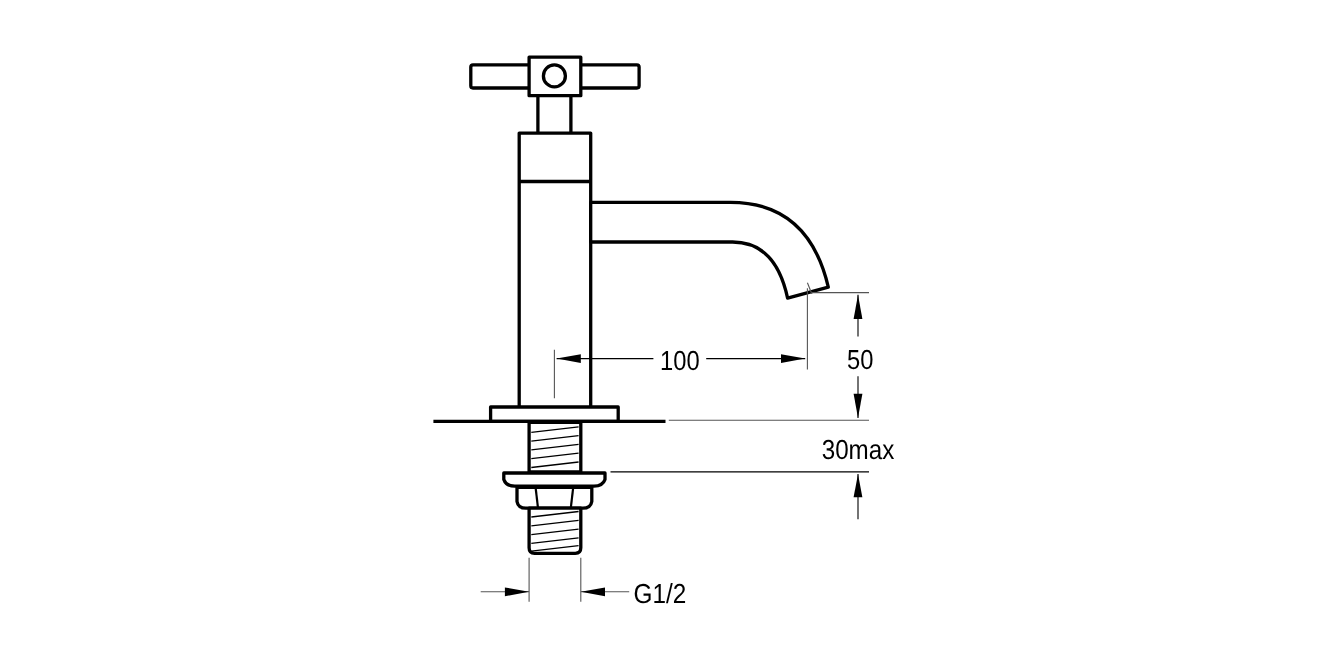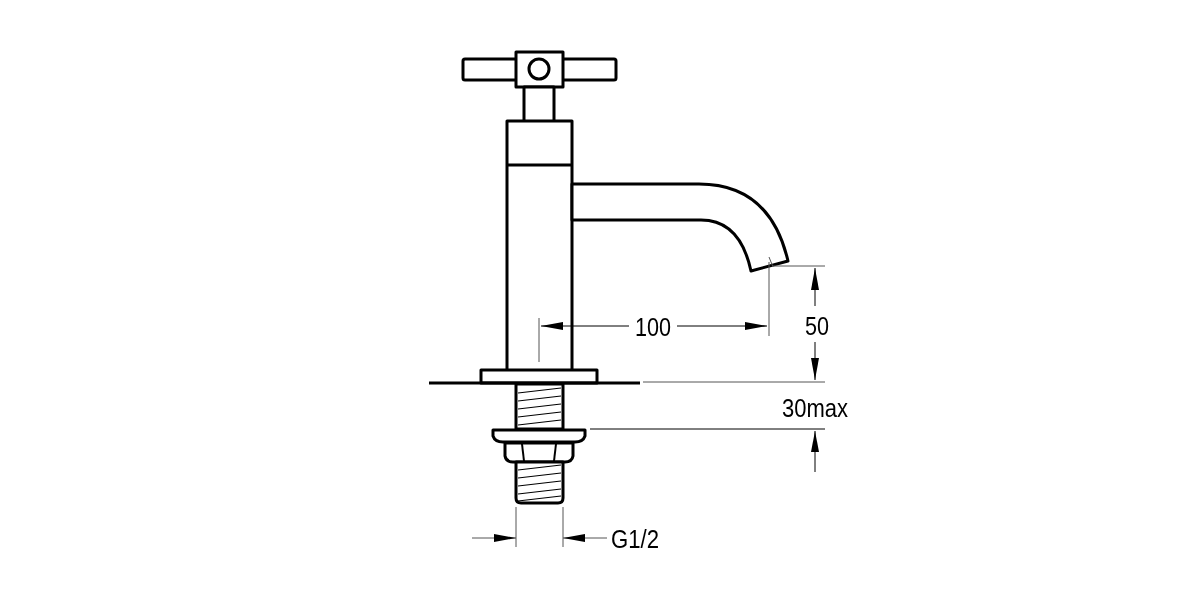--- a/index.html
+++ b/index.html
@@ -1,17 +1,17 @@
 <!DOCTYPE html>
 <html><head>
 <meta charset="utf-8">
 <style>
   html, body { margin: 0; padding: 0; background: #ffffff; }
   body { width: 1200px; height: 600px; overflow: hidden; position: relative; }
-  #canvas { position: absolute; left: 0; top: 0; width: 956px; height: 600px; margin-left: 35px; }
+  #canvas { position: absolute; left: 0; top: 0; width: 956px; height: 600px; }
   svg { display: block; }
   .part { fill: #ffffff; stroke: #000000; stroke-width: 3; stroke-linejoin: round; }
   .partline { fill: none; stroke: #000000; stroke-width: 3; }
   .thread { stroke: #000; stroke-width: 1.2; }
   .dim { stroke: #000; stroke-width: 1; fill: none; }
   .dimgray { stroke: #555; stroke-width: 1; fill: none; }
   .arrow { fill: #000; stroke: none; }
   .dimtext { font-family: "Liberation Sans", sans-serif; font-size: 25px; fill: #000; transform-box: fill-box; }
 </style>
 </head>

